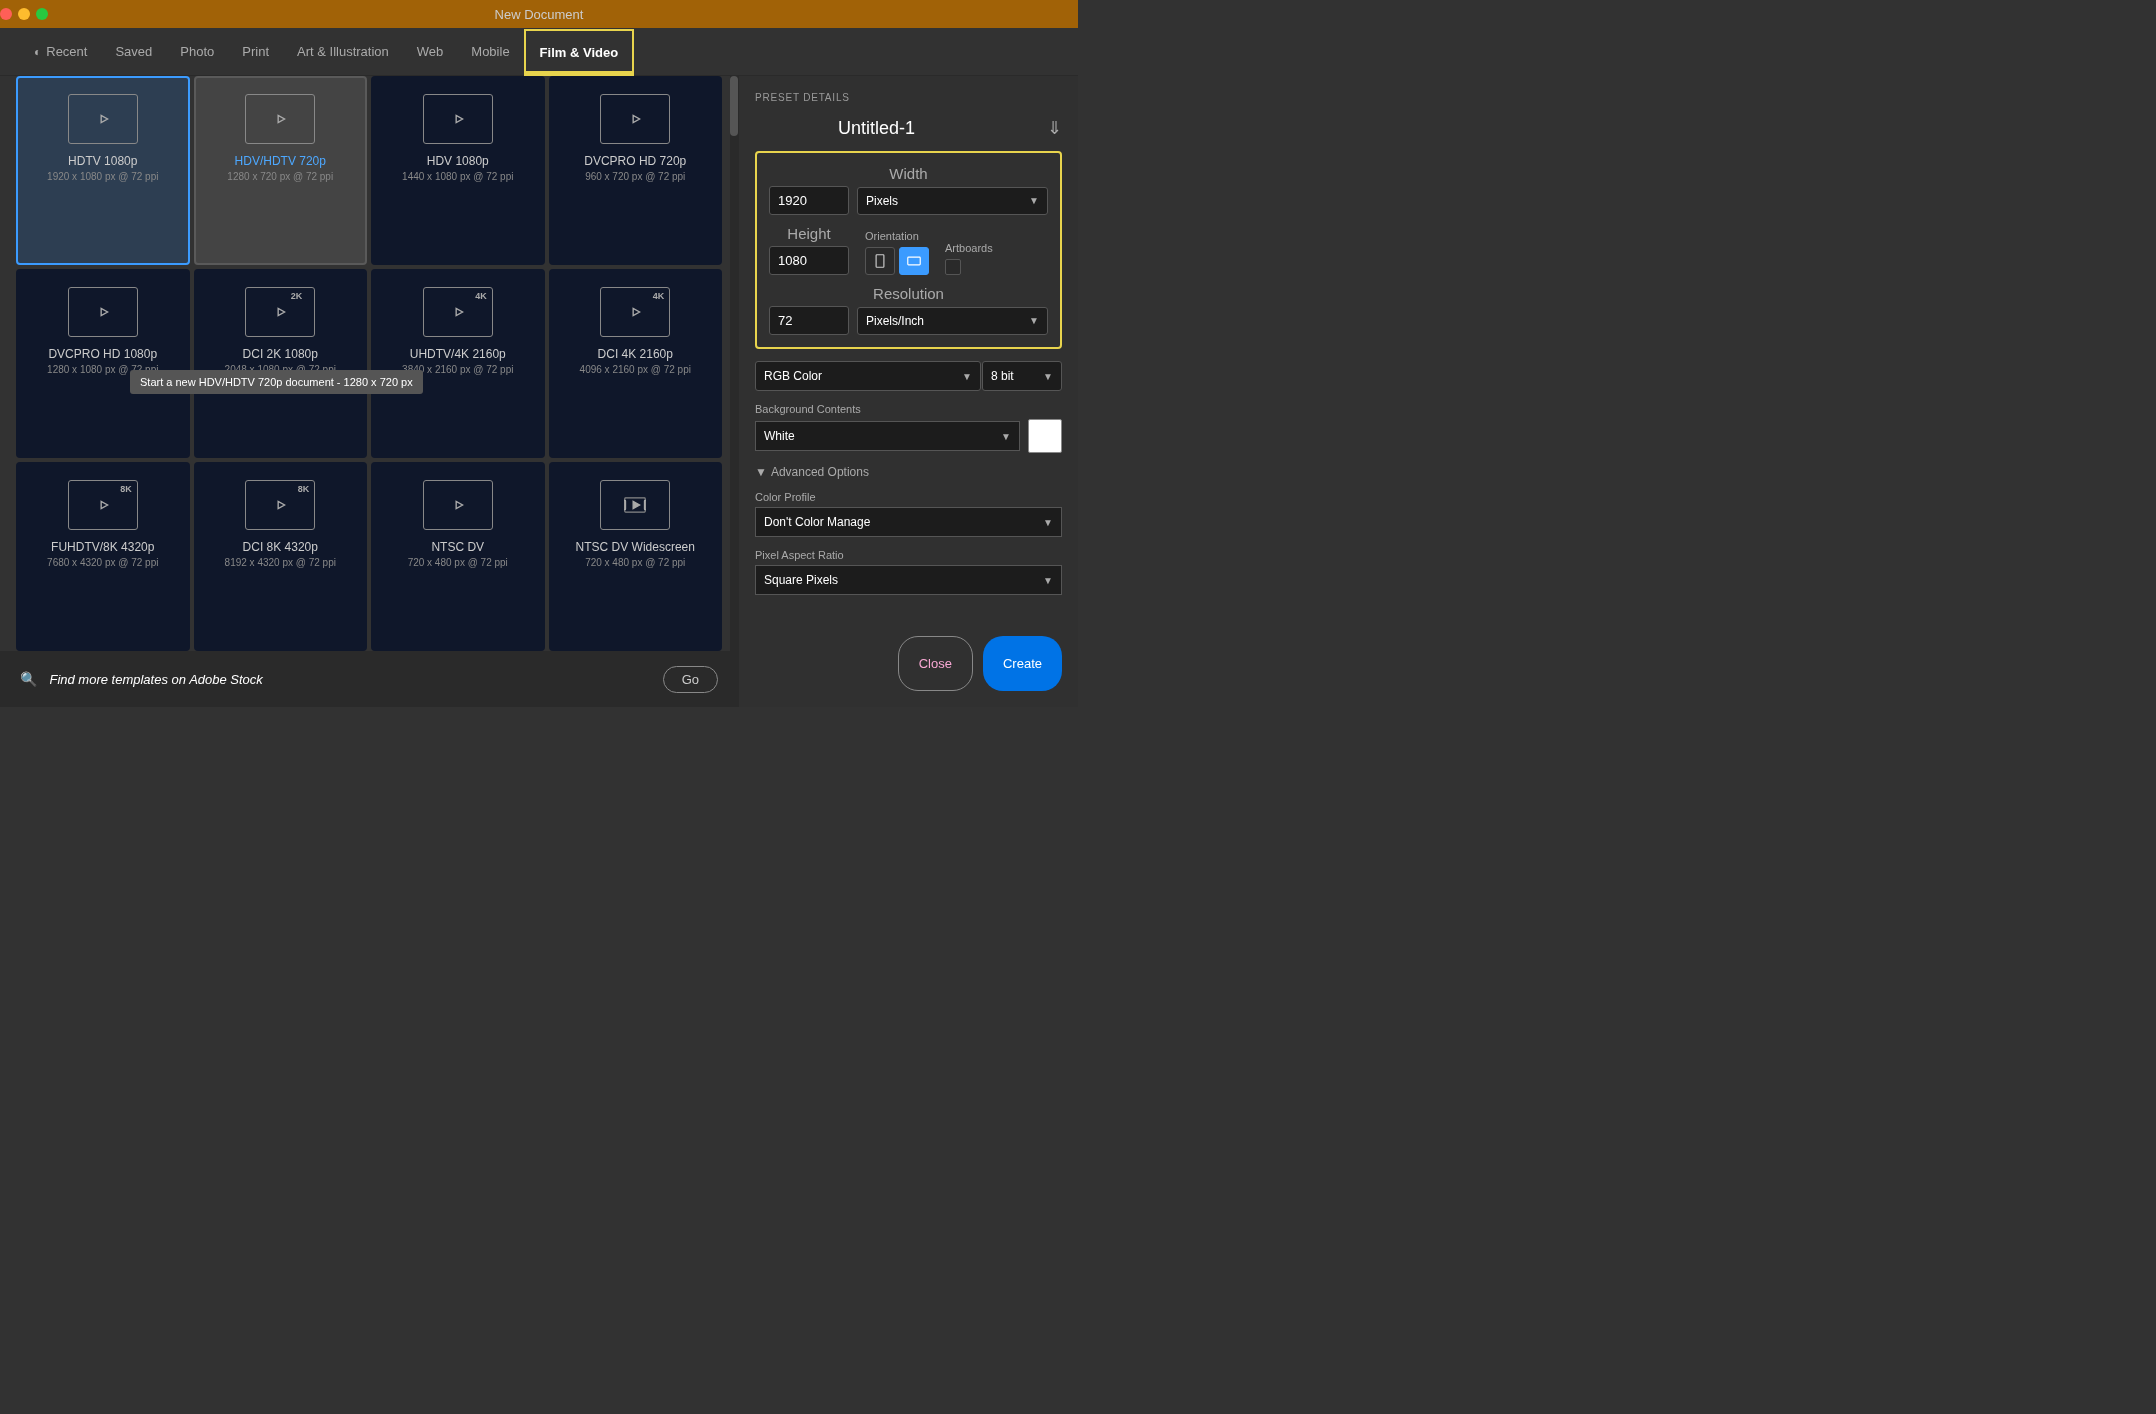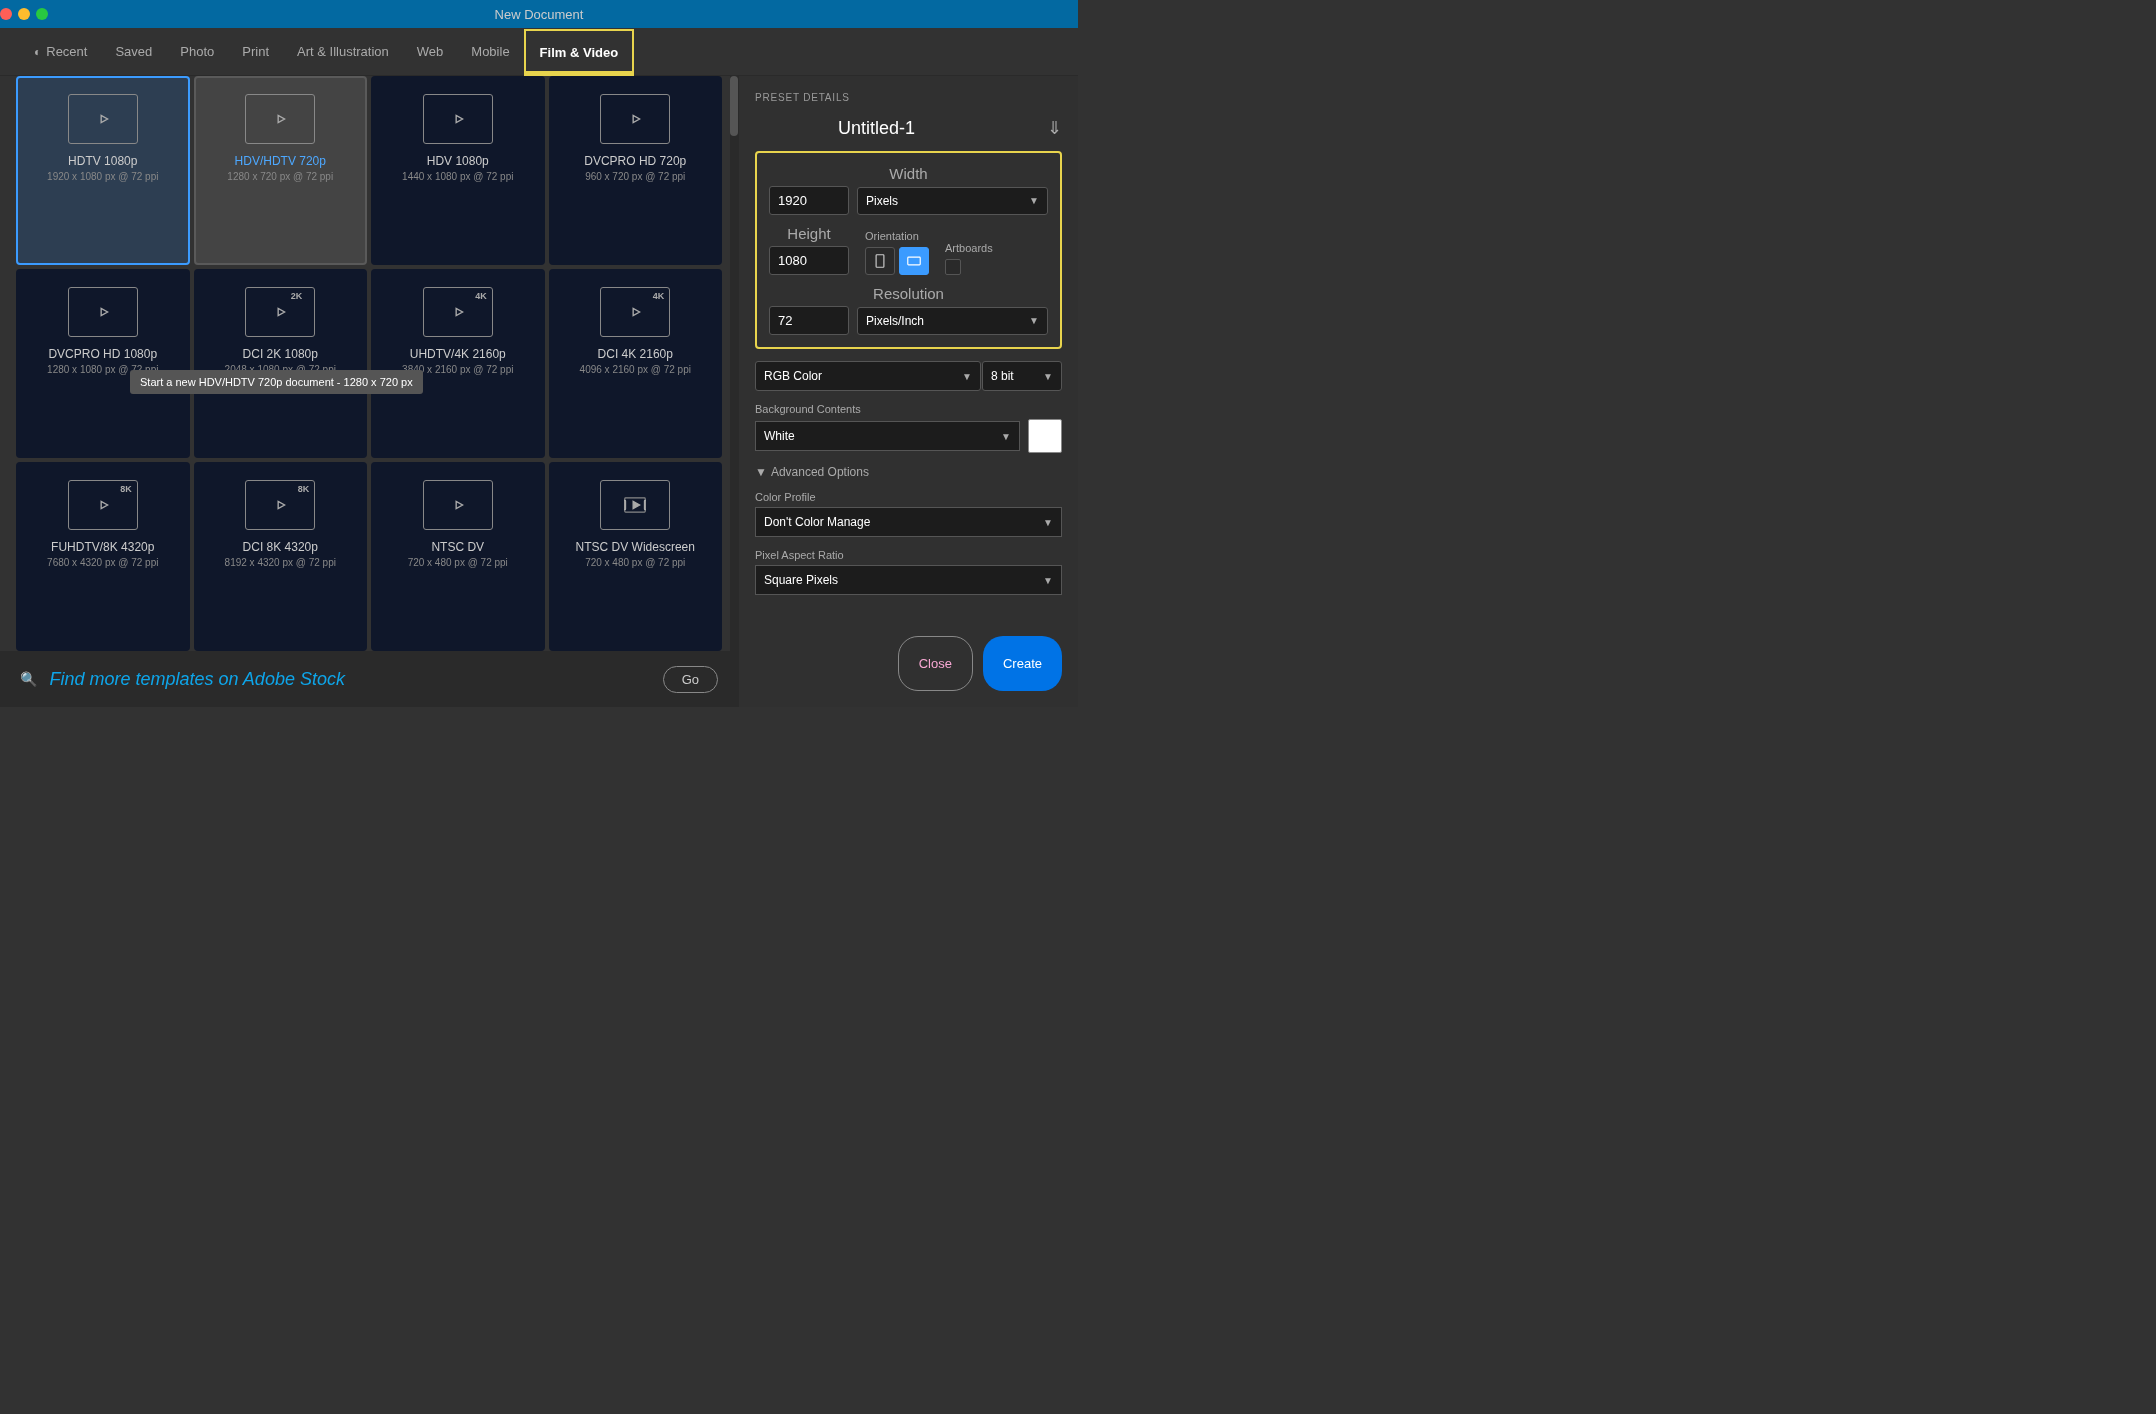--- a/index.html
+++ b/index.html
@@ -6,21 +6,21 @@
     body {
       background: #323232;
       font-family: -apple-system, 'Helvetica Neue', Arial, sans-serif;
       width: 1078px;
       height: 707px;
       overflow: hidden;
       position: relative;
     }
     
     .title-bar {
-      background: #0369a1;
+      background: #a16207;
       height: 28px;
       display: flex;
       align-items: center;
       padding: 0 0;
       position: relative;
     }
     .traffic-lights {
       display: flex;
       gap: 6px;
       align-items: center;
@@ -179,22 +179,22 @@
       display: flex;
       align-items: center;
       padding: 0 20px;
       gap: 12px;
     }
     .search-icon-wrap {
       color: #888;
       font-size: 14px;
     }
     .search-placeholder {
-      color: #0ea5e9;
-      font-size: 18px;
+      color: #ffffff;
+      font-size: 13px;
       font-style: italic;
       flex: 1;
     }
     .go-btn {
       background: transparent;
       border: 1.5px solid #888;
       color: #ccc;
       border-radius: 20px;
       padding: 5px 18px;
       font-size: 13px;

